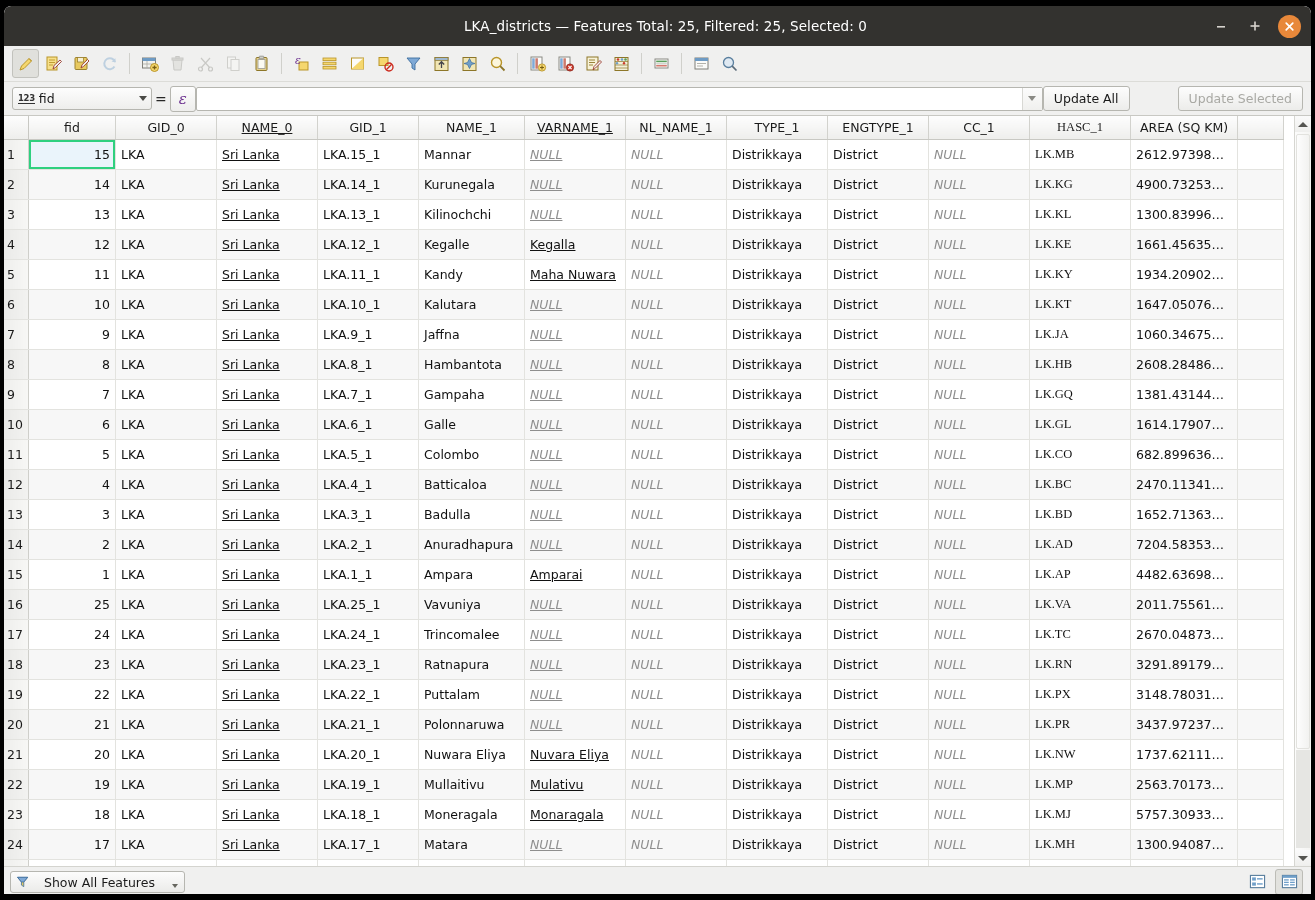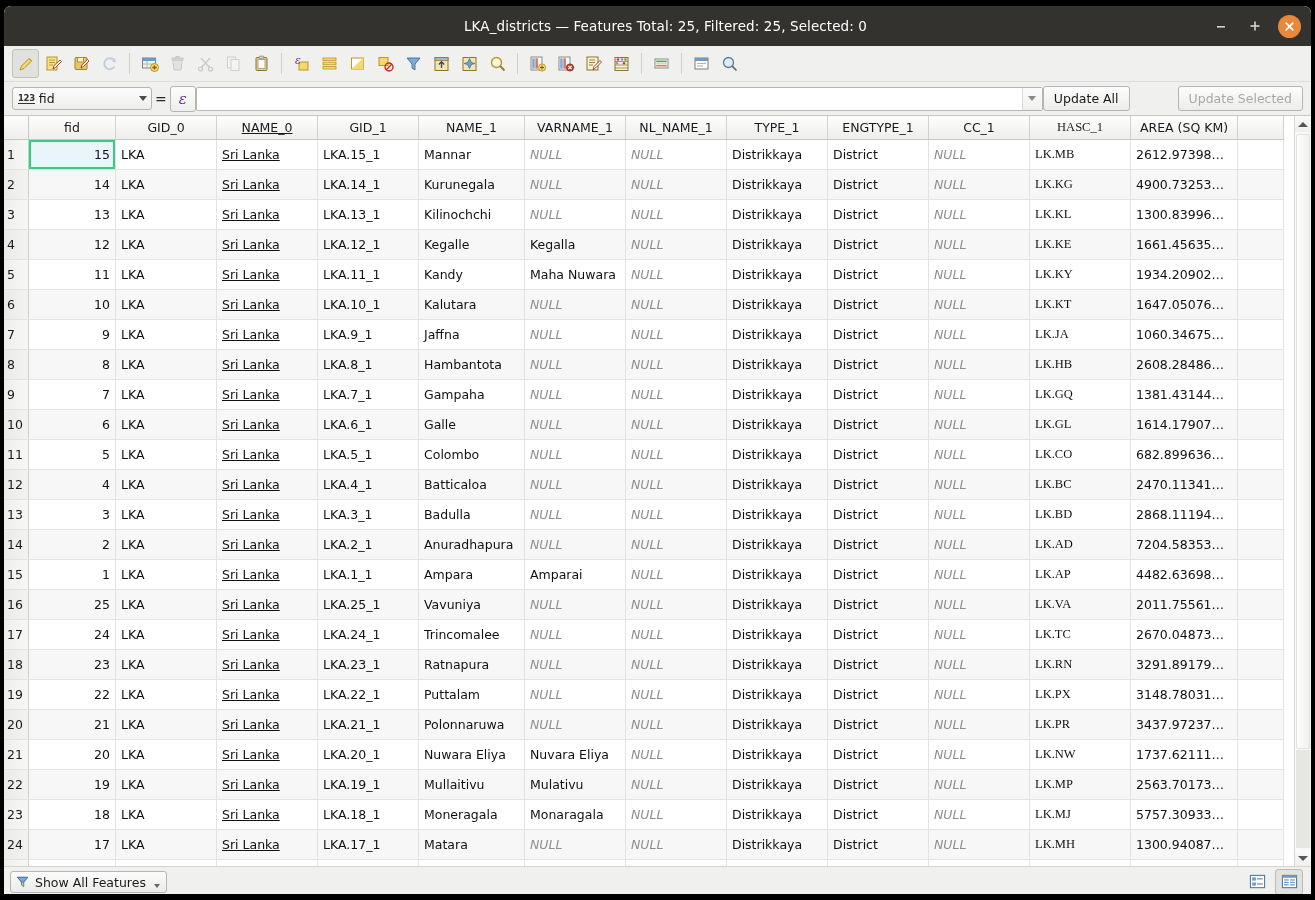--- a/index.html
+++ b/index.html
@@ -243,21 +243,21 @@
     box-shadow: inset 0 0 0 2px #2fd07f;
     border-right: 1px solid #e3e3df;
   }
 
   
   .c-fid  { width: 86px; }
   .c-gid0 { width: 100px; }
   .c-nm0  { width: 100px; text-decoration: underline; }
   .c-gid1 { width: 100px; }
   .c-nm1  { width: 105px; }
-  .c-var  { width: 100px; }
+  .c-var  { width: 100px; text-decoration: underline; }
   .c-nl   { width: 100px; }
   .c-type { width: 100px; }
   .c-eng  { width: 100px; }
   .c-cc   { width: 100px; }
   .c-hasc { width: 100px; font-family: Liberation Serif, serif; }
   .c-area { width: 106px; }
   .c-pad  { width: 45px; }
 
   
   .vscroll {
@@ -315,21 +315,21 @@
     padding: 0 6px;
     position: relative;
   }
   .filter-btn {
     height: 22px;
     background: linear-gradient(#fcfcfc, #ebebe9);
     border: 1px solid #b6b6b0;
     border-radius: 3px;
     display: flex;
     align-items: center;
-    gap: 5px;
+    gap: 14px;
     padding: 0 6px 0 5px;
     font-size: 12.5px;
     color: #1a1a1a;
     box-sizing: border-box;
   }
   .filter-btn .caret-dn {
     border-top-color: #66665f;
     border-left-width: 3px;
     border-right-width: 3px;
     border-top-width: 4px;
@@ -832,21 +832,21 @@
             <td class="c-gid0">LKA</td>
             <td class="c-nm0">Sri Lanka</td>
             <td class="c-gid1">LKA.3_1</td>
             <td class="c-nm1">Badulla</td>
             <td class="c-var nullv">NULL</td>
             <td class="c-nl nullv">NULL</td>
             <td class="c-type">Distrikkaya</td>
             <td class="c-eng">District</td>
             <td class="c-cc nullv">NULL</td>
             <td class="c-hasc">LK.BD</td>
-            <td class="c-area">2868.11194…</td>
+            <td class="c-area">1652.71363…</td>
             <td class="c-pad"></td>
           </tr>
           <tr class="alt">
             <td class="rowhdr">14</td>
             <td class="c-fid num">2</td>
             <td class="c-gid0">LKA</td>
             <td class="c-nm0">Sri Lanka</td>
             <td class="c-gid1">LKA.2_1</td>
             <td class="c-nm1">Anuradhapura</td>
             <td class="c-var nullv">NULL</td>

